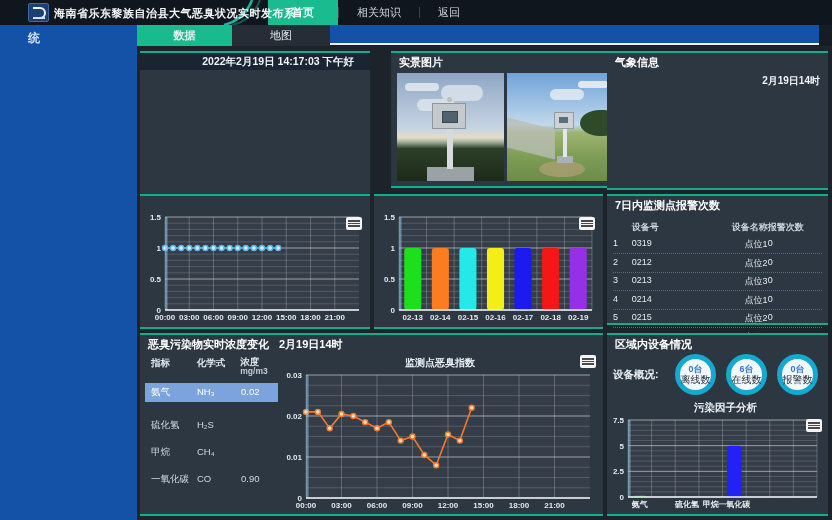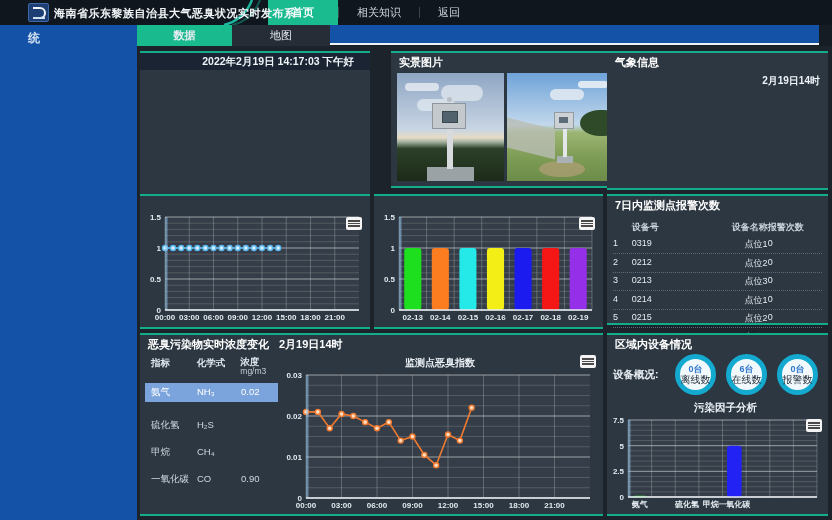--- a/index.html
+++ b/index.html
@@ -100,21 +100,21 @@
   .alarm-row .c0 { width:9%; }
   .alarm-row .c1 { width:26%; }
   .alarm-row .c2 { width:39%;text-align:right; }
   .alarm-row .c3 { width:26%; }
   .alarm-head { font-weight:bold; color:#c9d3dc; }
   
   .pg-ts { font-weight:bold; margin-left:10px; }
   .ptable { position:absolute; left:5px; top:20px; width:133px; bottom:4px; font-size:9.5px; }
   .ptable .hrow { display:flex; color:#dfe7ee; font-weight:bold; padding:2px 0 6px 6px; }
   .ptable .hc0 { width:46px; } .ptable .hc1 { width:44px; } .ptable .hc2 { width:38px; line-height:1.1; }
-  .unit-sub { font-weight:normal; font-size:8.5px; color:#c3cdd6; display:block; }
+  .unit-sub { font-weight:bold; font-size:8.5px; color:#c3cdd6; display:block; }
   .prow { display:flex; padding:3px 0 3px 6px; color:#cfd8e0; margin-bottom:8px; cursor:default; }
   .prow.hl { background:#7ba4dc; color:#ffffff; margin-bottom:14px; }
   .prow .pc0 { width:46px; } .prow .pc1 { width:44px; } .prow .pc2 { width:30px; }
   .pchart-area { position:absolute; left:140px; right:3px; top:18px; bottom:2px; }
   .pchart-title { text-align:center; font-size:10px; font-weight:bold; color:#e9eff4; height:14px; padding-top:3px; }
   .pchart-box { position:absolute; left:0; right:2px; top:17px; bottom:0; }
   
   .stats-row { position:absolute; left:6px; top:19px; right:4px; display:flex; align-items:center; }
   .stats-label { font-size:10.5px; font-weight:bold; color:#e9eff4; width:62px; }
   .stat-circles { display:flex; gap:10px; }

